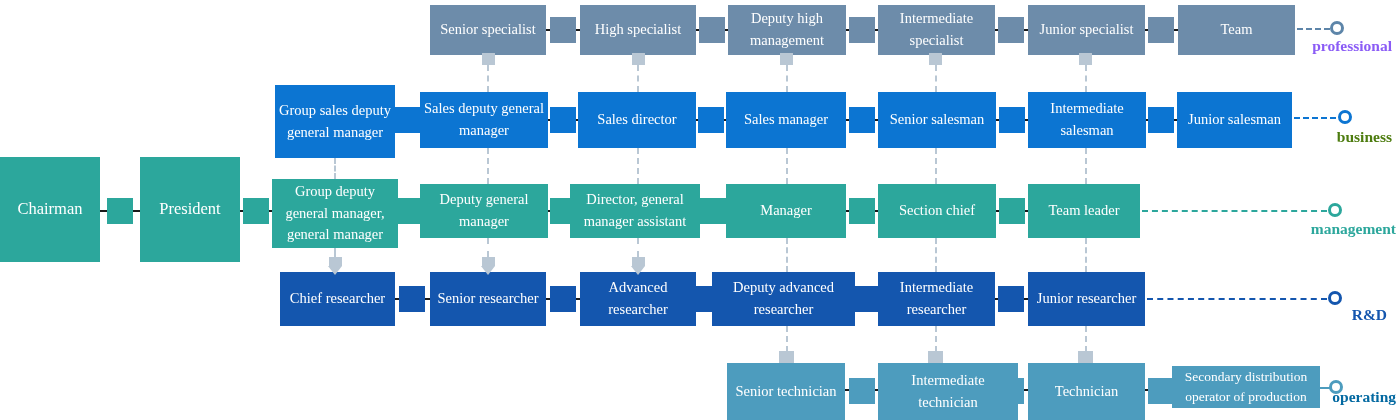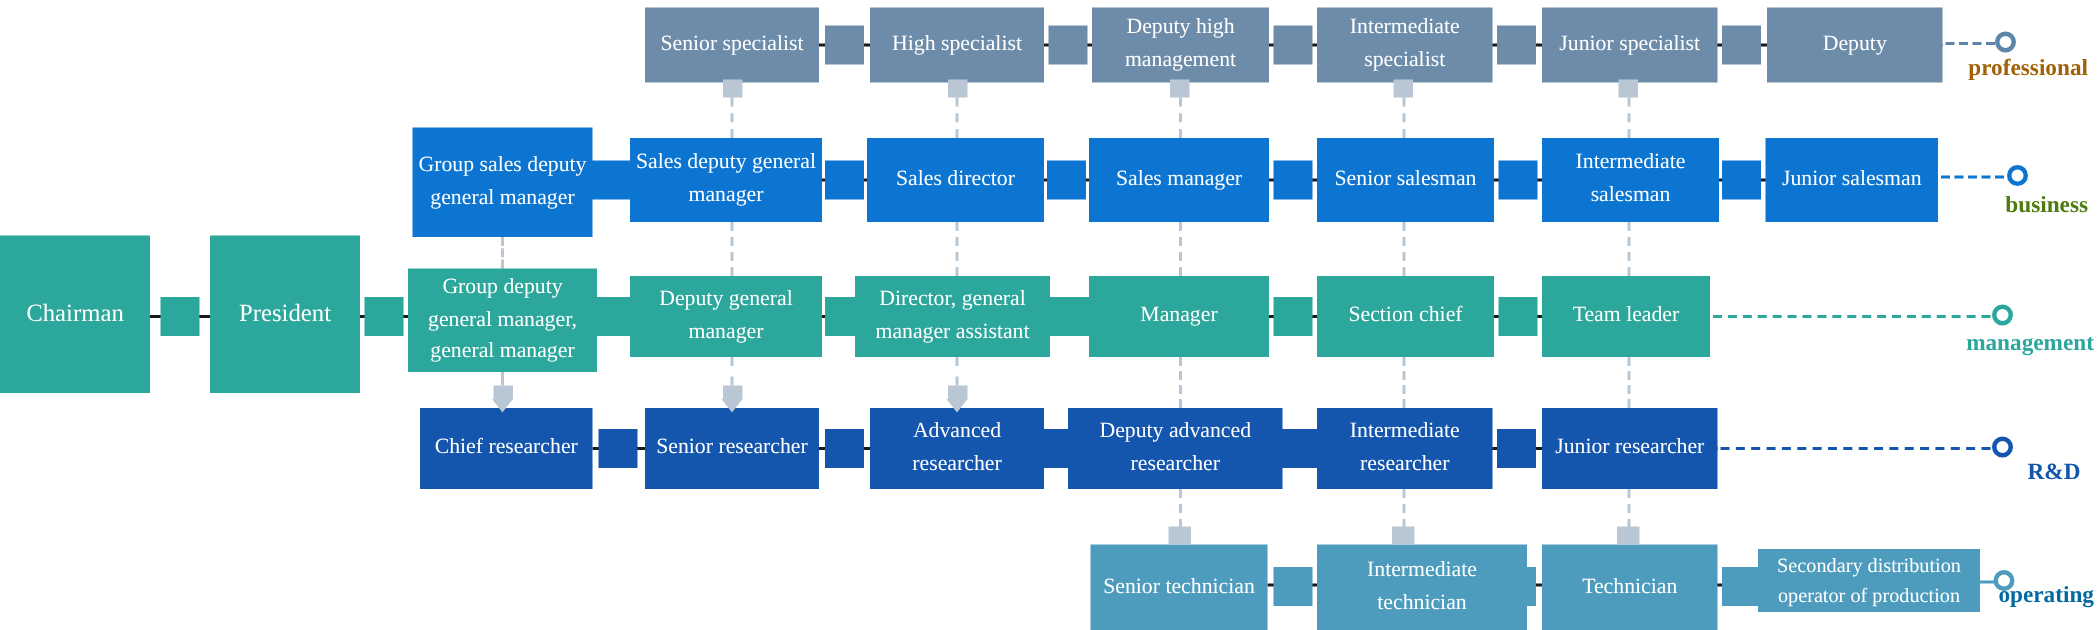--- a/index.html
+++ b/index.html
@@ -18,21 +18,21 @@
   .box{z-index:2}
   .vdash{position:absolute;width:0;border-left:2px dashed #b9c7d4;z-index:1}
   .cap{position:absolute;background:#b9c7d4;z-index:3}
   .tri{position:absolute;width:0;height:0;border-left:7px solid transparent;
        border-right:7px solid transparent;border-top:9px solid #b9c7d4;z-index:3}
   .term-line{position:absolute;height:0;border-top:2px dashed;z-index:1}
   .ring{position:absolute;width:8px;height:8px;border-radius:50%;background:#fff;
         border:3.5px solid;z-index:2}
   .track-label{position:absolute;font-weight:bold;font-size:15.5px;text-align:right;
         width:110px;z-index:2}
-  .t1{color:#a16207;border-color:#5d85a9}
+  .t1{color:#8b5cf6;border-color:#5d85a9}
   .t2{color:#4d7c0f;border-color:#0c75d2}
   .t3{color:#2ca79c;border-color:#2ca79c}
   .t4{color:#1456ae;border-color:#1456ae}
   .t5{color:#0369a1;border-color:#4d9cbe}
   .sm{font-size:13.5px}
 </style>
 </head>
 <body>
 
 <div id="stage">
@@ -41,21 +41,21 @@
   <div class="hline" style="left:395px;top:119px;width:897px"></div>
   <div class="hline" style="left:100px;top:210px;width:1040px"></div>
   <div class="hline" style="left:395px;top:298px;width:750px"></div>
   <div class="hline" style="left:845px;top:389px;width:475px"></div>
 
   <div class="box r1" style="left:430px;width:116px">Senior specialist</div>
   <div class="box r1" style="left:580px;width:116px">High specialist</div>
   <div class="box r1" style="left:728px;width:118px">Deputy high management</div>
   <div class="box r1" style="left:878px;width:117px">Intermediate specialist</div>
   <div class="box r1" style="left:1028px;width:117px">Junior specialist</div>
-  <div class="box r1" style="left:1178px;width:117px">Deputy</div>
+  <div class="box r1" style="left:1178px;width:117px">Team</div>
   <div class="sq r1" style="left:550px;top:17px"></div>
   <div class="sq r1" style="left:699px;top:17px"></div>
   <div class="sq r1" style="left:849px;top:17px"></div>
   <div class="sq r1" style="left:998px;top:17px"></div>
   <div class="sq r1" style="left:1148px;top:17px"></div>
 
   <div class="box r2" style="left:275px;top:85px;height:73px;width:120px">Group sales deputy general manager</div>
   <div class="box r2 row2" style="left:420px;width:128px">Sales deputy general manager</div>
   <div class="box r2 row2" style="left:578px;width:118px">Sales director</div>
   <div class="box r2 row2" style="left:726px;width:120px">Sales manager</div>

